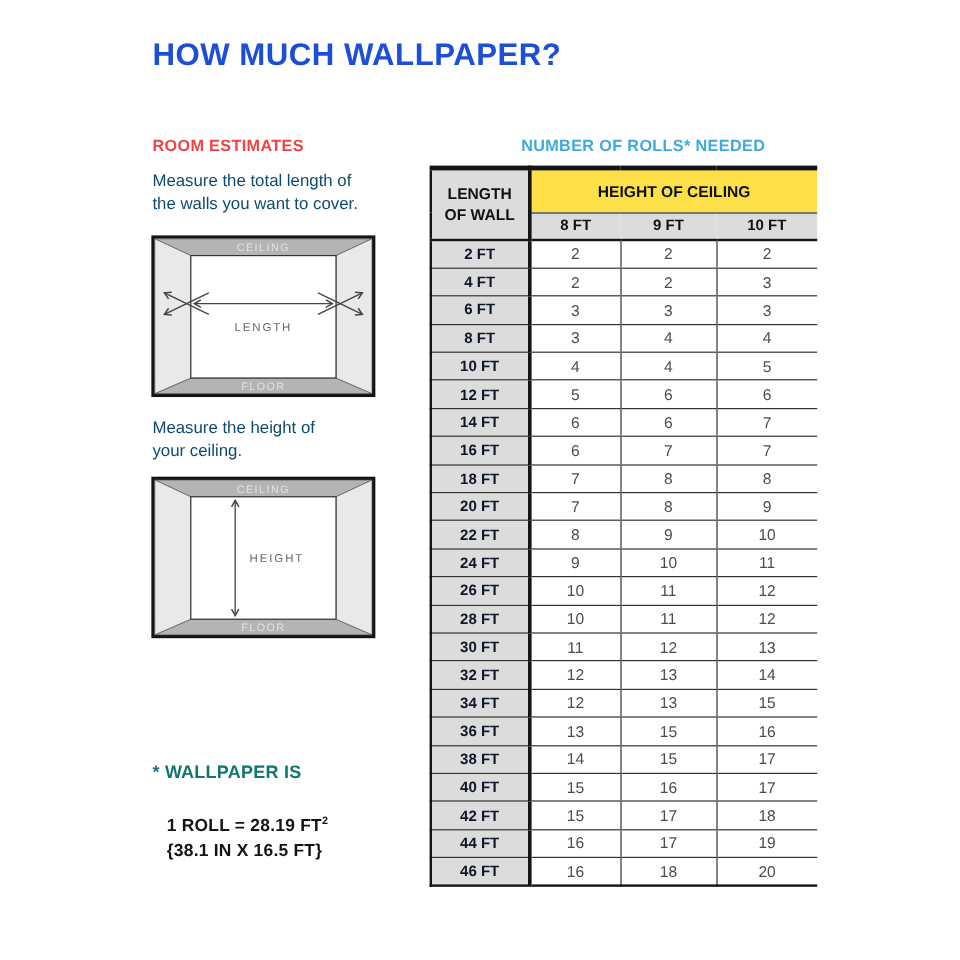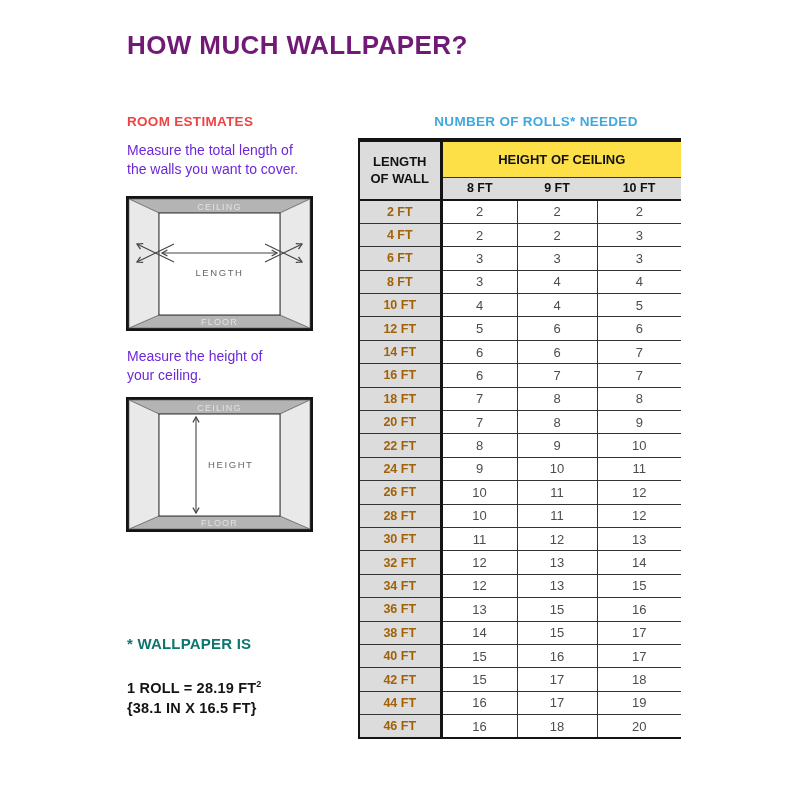--- a/index.html
+++ b/index.html
@@ -3,45 +3,45 @@
 <meta charset="utf-8">
 <style>
   * { margin:0; padding:0; box-sizing:border-box; }
   body { background:#fff; }
   .page {
     position:relative; width:800px; height:800px; background:#ffffff;
     font-family:"Liberation Sans", sans-serif; color:#1a1a1a; overflow:hidden;
   }
   .page-title {
     position:absolute; left:127px; top:30px;
-    font-size:26px; font-weight:bold; letter-spacing:0.4px; color:#701a75;
+    font-size:26px; font-weight:bold; letter-spacing:0.4px; color:#1d4ed8;
   }
   
   .section-heading {
     position:absolute; left:127px; width:230px;
     font-size:13.5px; font-weight:bold; letter-spacing:0.3px; color:#ef4444;
   }
   .room-estimates-heading { top:114px; }
   .step-text {
     position:absolute; left:127px; width:235px;
-    font-size:14px; line-height:1.38; color:#6d28d9; white-space:pre-line;
+    font-size:14px; line-height:1.38; color:#0c4a6e; white-space:pre-line;
   }
   .step1 { top:141px; }
   .step2 { top:347px; }
   .step3 { top:550px; }
   .room-diagram { position:absolute; left:126px; width:187px; height:135px; }
   .diagram-length { top:196px; }
   .diagram-height { top:397px; }
   .note {
     position:absolute; left:127px; top:634px; width:240px;
     font-size:15px; font-weight:bold; line-height:1.32; color:#0f766e; letter-spacing:0.2px;
   }
   .note-line2 { padding-left:11px; }
   .roll-info {
-    position:absolute; left:127px; top:678px; width:240px;
+    position:absolute; left:139px; top:678px; width:240px;
     font-size:14.5px; font-weight:bold; line-height:1.4; color:#141414; letter-spacing:0.2px;
   }
   .roll-info sup { font-size:9px; vertical-align:super; }
   
   .table-heading {
     position:absolute; left:375px; top:114px; width:322px; text-align:center;
     font-size:13.5px; font-weight:bold; letter-spacing:0.3px; color:#3fa9df;
   }
   .rolls-table-wrap { position:absolute; left:358px; top:138px; }
   table.rolls {
@@ -57,21 +57,21 @@
   th.group {
     background:#fde047; font-size:13px; font-weight:bold; color:#111;
     height:37px; border-bottom:1px solid #333;
   }
   th.sub {
     background:#dcdcdc; font-size:12.5px; font-weight:bold; color:#111;
     height:23px; border-bottom:2px solid #141414;
   }
   table.rolls td { height:23.4px; border-bottom:1px solid #333; }
   td.wall {
-    background:#dcdcdc; font-size:12.5px; font-weight:bold; color:#a16207;
+    background:#dcdcdc; font-size:12.5px; font-weight:bold; color:#0f172a;
     border-right:3px solid #141414;
   }
   td.val { background:#fff; font-size:13px; color:#4c4c4c; }
   td.v1, td.v2 { border-left:1px solid #333; }
   
   .room-diagram text { font-family:"Liberation Sans", sans-serif; }
 </style>
 </head>
 <body>
 

